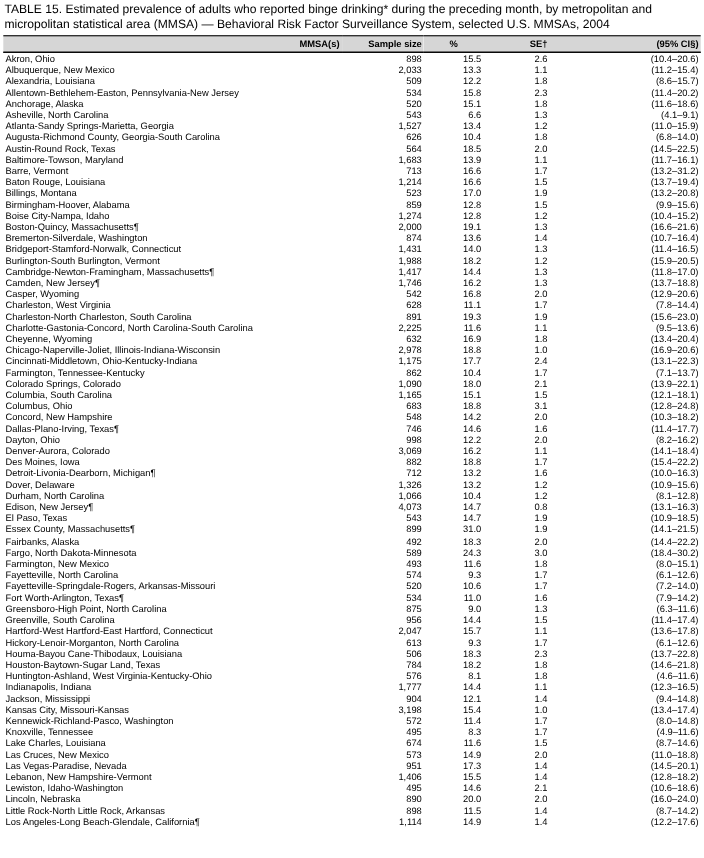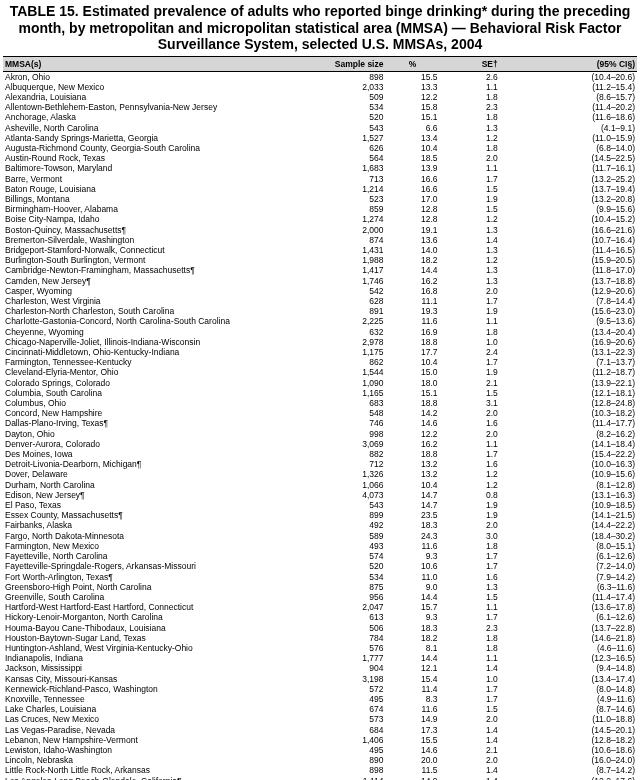--- a/index.html
+++ b/index.html
@@ -13,25 +13,25 @@
     color: #000000;
   }
   .page {
     width: 640px;
     height: 780px;
     overflow: hidden;
     box-sizing: border-box;
     padding: 2px 3px 0 3px;
   }
   .table-title {
-    font-size: 14px;
-    font-weight: bold;
+    font-size: 11px;
+    font-weight: normal;
     line-height: 1.18;
     padding: 1px 1px 3px 1px;
-    text-align: center;
+    text-align: left;
   }
   table.mmsa-table {
     border-collapse: collapse;
     table-layout: fixed;
     width: 634px;
     font-size: 8.5px;
   }
   table.mmsa-table thead th {
     background: #d6d6d6;
     border-top: 1px solid #000;
@@ -54,21 +54,21 @@
   
   .c0 { width: 296px; text-align: left; }
   .c1 { width: 72px;  text-align: right; }
   .c2 { width: 52px;  text-align: right; }
   .c3 { width: 58px;  text-align: right; }
   .c4 { width: 132px; text-align: right; }
   td.c1 { padding-right: 14px; }
   td.c2 { padding-right: 10px; }
   td.c3 { padding-right: 16px; }
   td.c4 { padding-right: 6px; }
-  th.h0 { text-align: left; }
+  th.h0 { text-align: right; }
   th.h1 { text-align: right; }
   th.h2 { text-align: center; }
   th.h3 { text-align: right; }
   th.h4 { text-align: right; }
 </style>
 </head>
 <body>
 
 <div class="page">
   <div class="table-title">TABLE 15. Estimated prevalence of adults who reported binge drinking* during the preceding month, by metropolitan and micropolitan statistical area (MMSA) — Behavioral Risk Factor Surveillance System, selected U.S. MMSAs, 2004</div>
@@ -159,21 +159,21 @@
           <td class="c1">1,683</td>
           <td class="c2">13.9</td>
           <td class="c3">1.1</td>
           <td class="c4">(11.7–16.1)</td>
         </tr>
         <tr>
           <td class="c0">Barre, Vermont</td>
           <td class="c1">713</td>
           <td class="c2">16.6</td>
           <td class="c3">1.7</td>
-          <td class="c4">(13.2–25.2)</td>
+          <td class="c4">(13.2–31.2)</td>
         </tr>
         <tr>
           <td class="c0">Baton Rouge, Louisiana</td>
           <td class="c1">1,214</td>
           <td class="c2">16.6</td>
           <td class="c3">1.5</td>
           <td class="c4">(13.7–19.4)</td>
         </tr>
         <tr>
           <td class="c0">Billings, Montana</td>
@@ -288,27 +288,20 @@
           <td class="c4">(13.1–22.3)</td>
         </tr>
         <tr>
           <td class="c0">Farmington, Tennessee-Kentucky</td>
           <td class="c1">862</td>
           <td class="c2">10.4</td>
           <td class="c3">1.7</td>
           <td class="c4">(7.1–13.7)</td>
         </tr>
         <tr>
-          <td class="c0">Cleveland-Elyria-Mentor, Ohio</td>
-          <td class="c1">1,544</td>
-          <td class="c2">15.0</td>
-          <td class="c3">1.9</td>
-          <td class="c4">(11.2–18.7)</td>
-        </tr>
-        <tr>
           <td class="c0">Colorado Springs, Colorado</td>
           <td class="c1">1,090</td>
           <td class="c2">18.0</td>
           <td class="c3">2.1</td>
           <td class="c4">(13.9–22.1)</td>
         </tr>
         <tr>
           <td class="c0">Columbia, South Carolina</td>
           <td class="c1">1,165</td>
           <td class="c2">15.1</td>
@@ -388,21 +381,21 @@
         <tr>
           <td class="c0">El Paso, Texas</td>
           <td class="c1">543</td>
           <td class="c2">14.7</td>
           <td class="c3">1.9</td>
           <td class="c4">(10.9–18.5)</td>
         </tr>
         <tr>
           <td class="c0">Essex County, Massachusetts¶</td>
           <td class="c1">899</td>
-          <td class="c2">23.5</td>
+          <td class="c2">31.0</td>
           <td class="c3">1.9</td>
           <td class="c4">(14.1–21.5)</td>
         </tr>
         <tr>
           <td class="c0">Fairbanks, Alaska</td>
           <td class="c1">492</td>
           <td class="c2">18.3</td>
           <td class="c3">2.0</td>
           <td class="c4">(14.4–22.2)</td>
         </tr>
@@ -534,21 +527,21 @@
         </tr>
         <tr>
           <td class="c0">Las Cruces, New Mexico</td>
           <td class="c1">573</td>
           <td class="c2">14.9</td>
           <td class="c3">2.0</td>
           <td class="c4">(11.0–18.8)</td>
         </tr>
         <tr>
           <td class="c0">Las Vegas-Paradise, Nevada</td>
-          <td class="c1">684</td>
+          <td class="c1">951</td>
           <td class="c2">17.3</td>
           <td class="c3">1.4</td>
           <td class="c4">(14.5–20.1)</td>
         </tr>
         <tr>
           <td class="c0">Lebanon, New Hampshire-Vermont</td>
           <td class="c1">1,406</td>
           <td class="c2">15.5</td>
           <td class="c3">1.4</td>
           <td class="c4">(12.8–18.2)</td>

